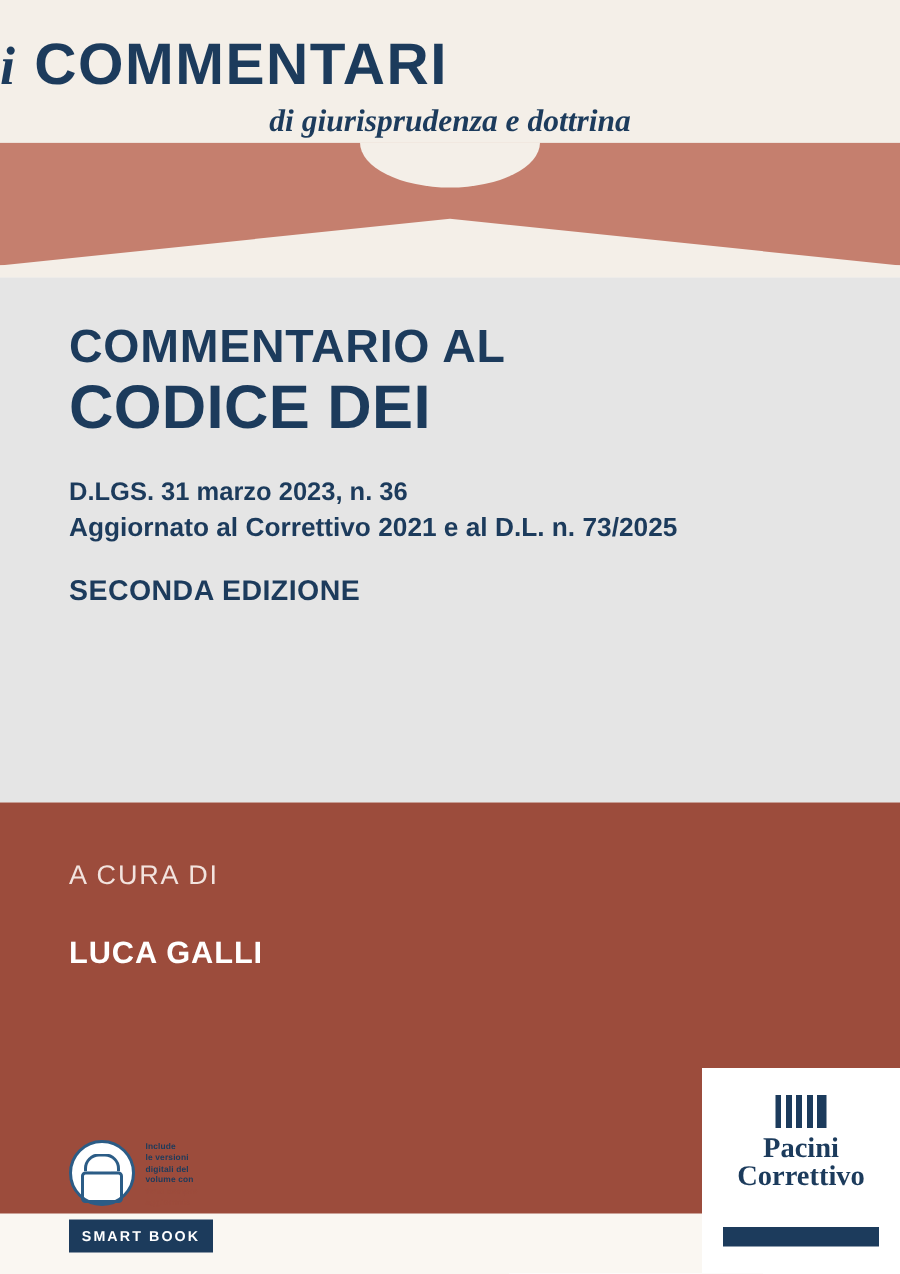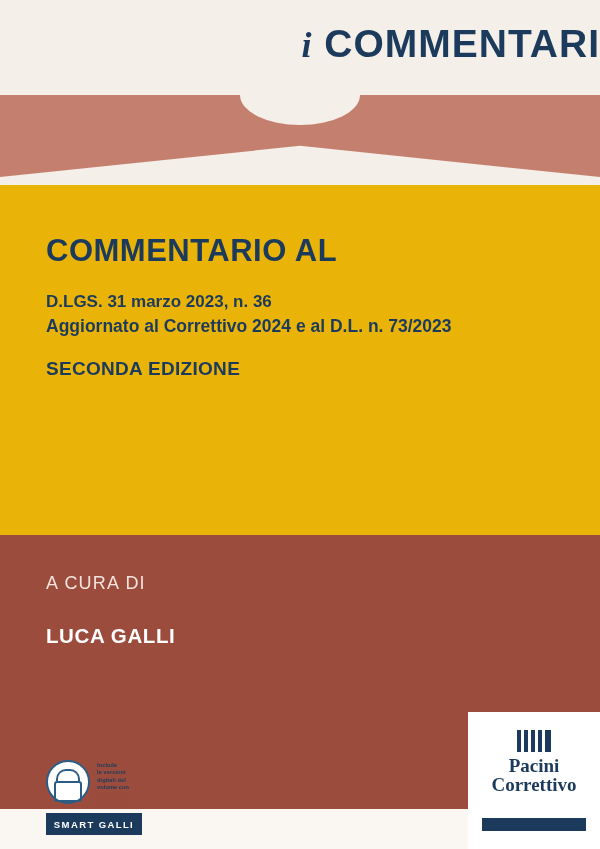--- a/index.html
+++ b/index.html
@@ -57,21 +57,21 @@
     height: 30px;
     background: #f4efe8;
     border-radius: 0 0 60px 60px / 0 0 30px 30px;
   }
 
   .series-title {
     position: absolute;
     top: 22px;
     left: 0;
     width: 600px;
-    text-align: right;
+    text-align: left;
     font-size: 39px;
     font-weight: bold;
     color: #1c3b5c;
     letter-spacing: 1px;
     white-space: nowrap;
   }
   .series-title .lead {
     font-style: italic;
     font-weight: bold;
     color: #1c3b5c;
@@ -91,22 +91,22 @@
     color: #1c3b5c;
   }
 
   
   .title-block {
     position: absolute;
     top: 185px;
     left: 0;
     width: 600px;
     height: 350px;
-    background: #eab308;
-    padding: 48px 46px 0 46px;
+    background: #e5e5e5;
+    padding: 28px 46px 0 46px;
   }
   .t-small {
     font-size: 31px;
     font-weight: bold;
     color: #1c3b5c;
     letter-spacing: 0.5px;
     line-height: 1.15;
   }
   .t-big {
     font-size: 41px;
@@ -283,26 +283,28 @@
 
   <div class="top-band">
     <div class="ribbon-left"></div>
     <div class="ribbon-right"></div>
     <div class="ribbon-notch"></div>
 
     <div class="series-title">
       <span class="lead">i</span>
       <span>COMMENTARI</span>
     </div>
+    <div class="series-sub">di giurisprudenza e dottrina</div>
   </div>
 
   <div class="title-block">
     <div class="t-small">COMMENTARIO AL</div>
+    <div class="t-big">CODICE DEI</div>
     <div class="t-law">D.LGS. 31 marzo 2023, n. 36</div>
-    <div class="t-law2">Aggiornato al Correttivo 2024 e al D.L. n. 73/2023</div>
+    <div class="t-law2">Aggiornato al Correttivo 2021 e al D.L. n. 73/2025</div>
     <div class="t-edition">SECONDA EDIZIONE</div>
   </div>
 
   <div class="author-block">
     <div class="a-label">A CURA DI</div>
     <div class="a-gap"></div>
     <div class="a-name">LUCA GALLI</div>
   </div>
 
   <div class="smartbook">
@@ -310,21 +312,21 @@
       <div class="sb-seal"></div>
       <div class="sb-text">
         <div>Include</div>
         <div>le versioni</div>
         <div>digitali del</div>
         <div>volume con</div>
         <div class="hl">fonti sempre</div>
         <div class="hl">aggiornate</div>
       </div>
     </div>
-    <div class="sb-tag">SMART GALLI</div>
+    <div class="sb-tag">SMART BOOK</div>
   </div>
 
   <div class="pub-panel">
     <div class="pub-logo">
       <div class="pub-mark"></div>
       <div class="pub-name">Pacini</div>
       <div class="pub-sub">Correttivo</div>
     </div>
     <div class="pub-bar"></div>
   </div>

